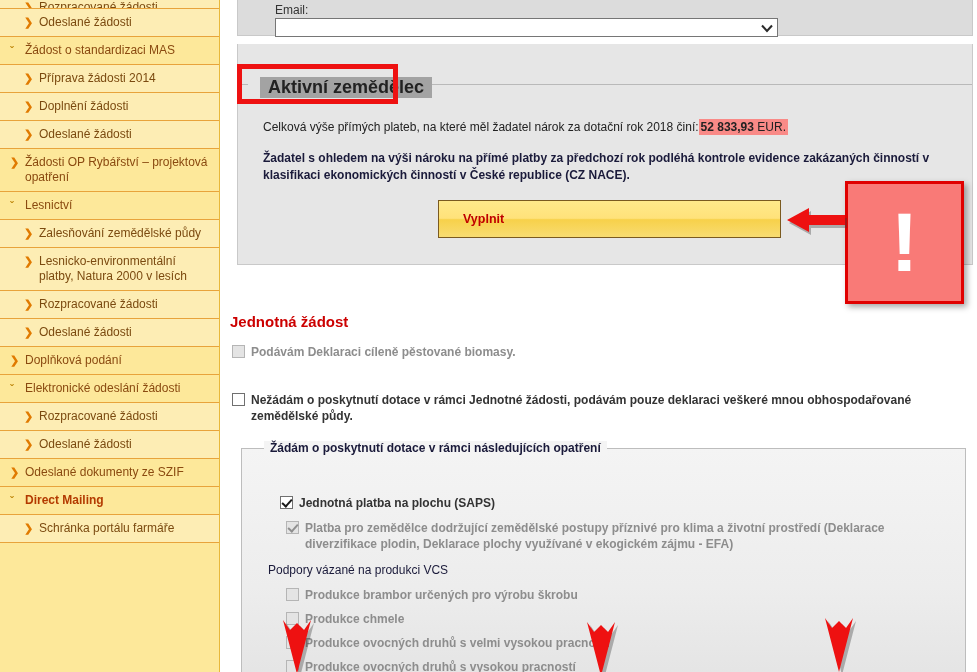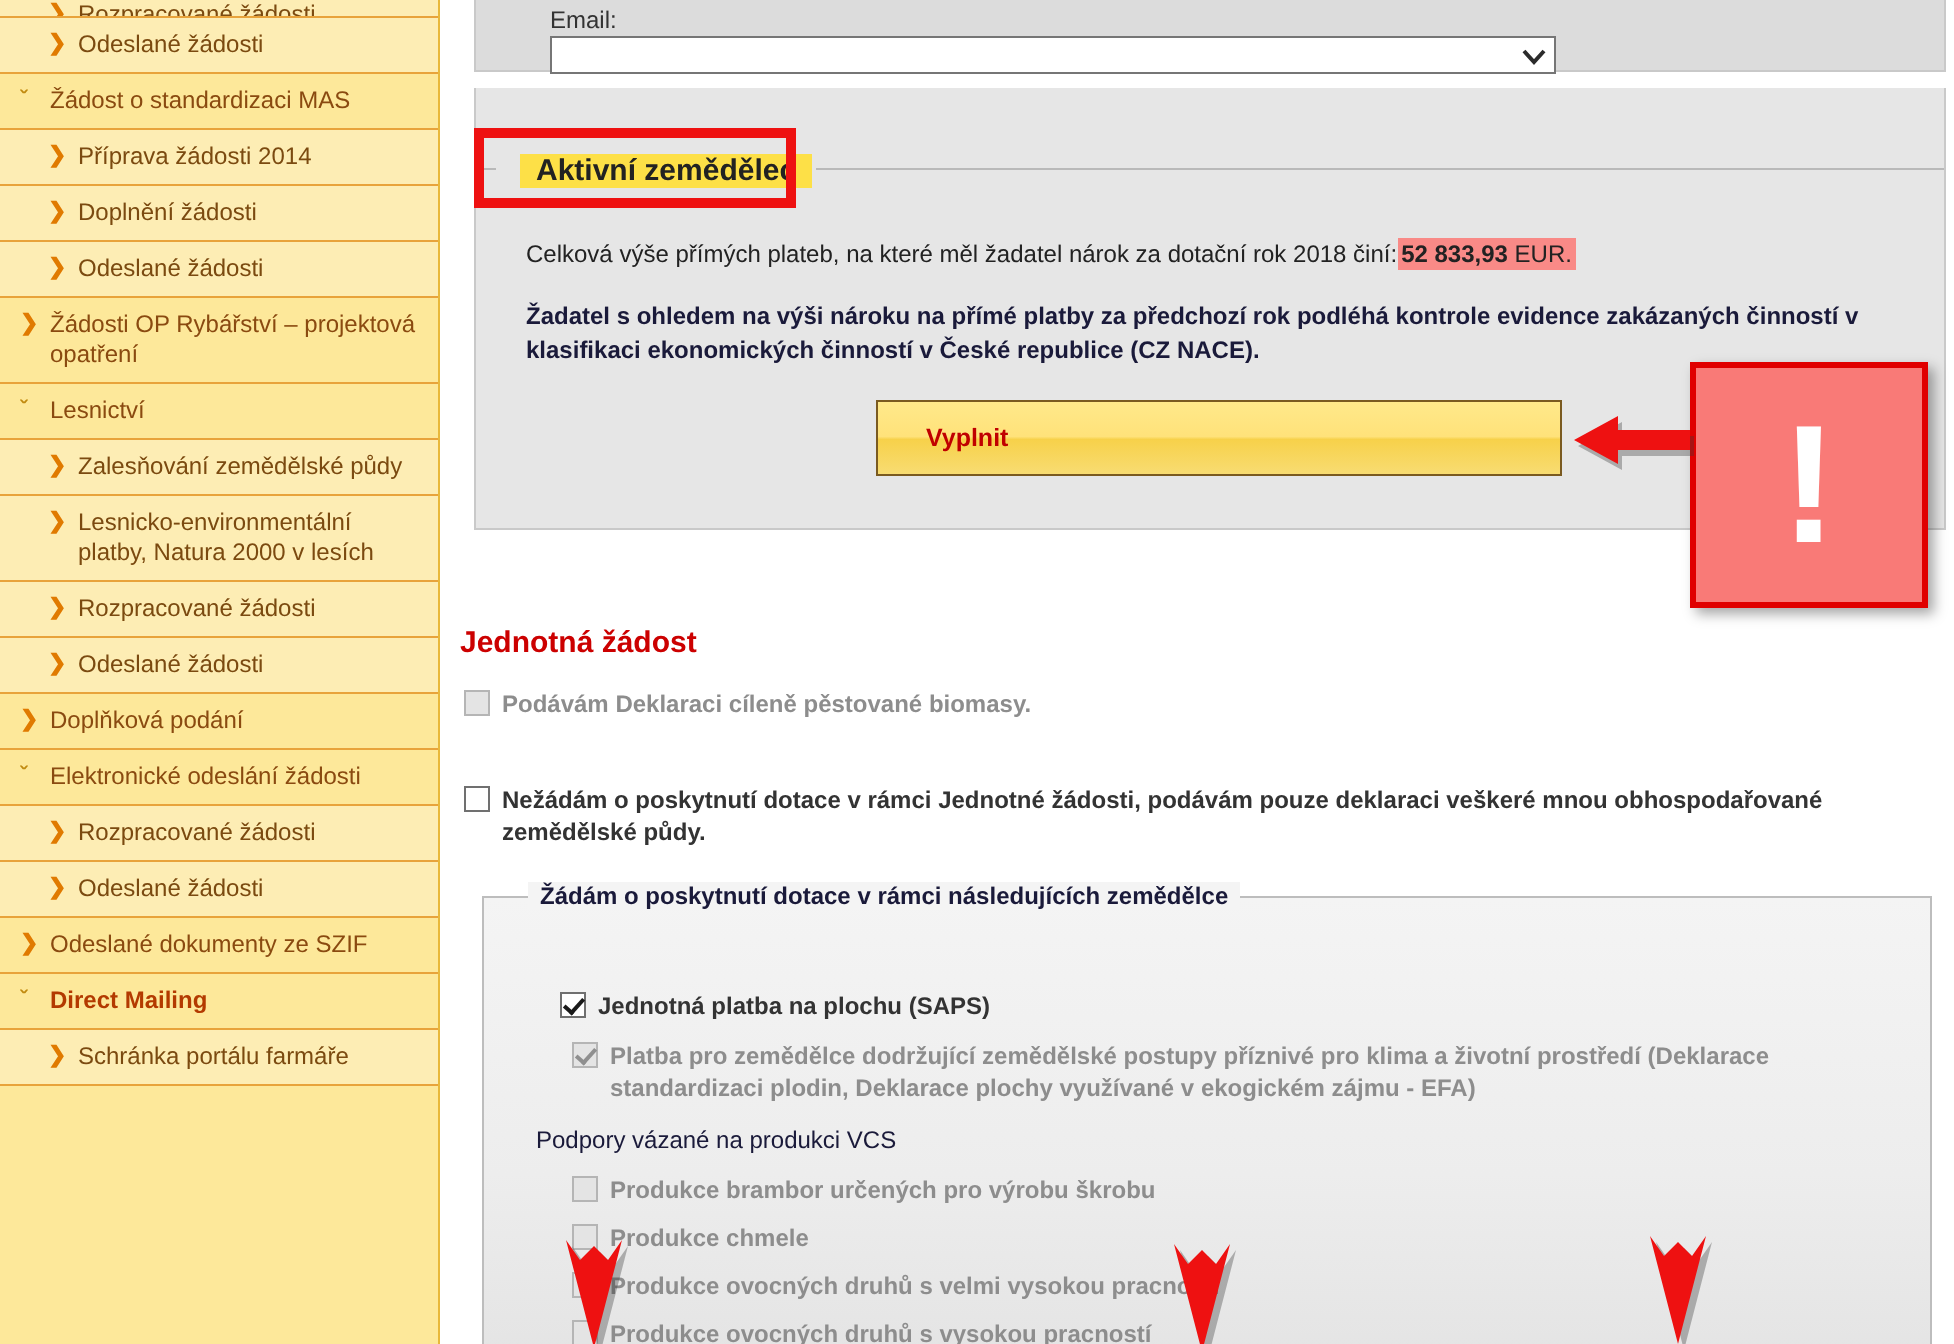--- a/index.html
+++ b/index.html
@@ -106,23 +106,23 @@
     border-top: none;
   }
   .fs1-inner {
     position: absolute;
     left: 0; top: 40px; right: 0; bottom: 0;
     border-top: 1px solid #b9b9b9;
   }
   .fs1-legend {
     position: absolute;
     left: 22px; top: 33px;
-    background: #fde047;
+    background: #a3a3a3;
     padding: 0 8px;
-    font-size: 15px;
+    font-size: 18px;
     font-weight: bold;
     color: #222;
     z-index: 3;
   }
   .fs1-legend-gap {
     position: absolute;
     left: 10px; top: 40px;
     width: 160px; height: 3px;
     background: #e6e6e6;
     z-index: 2;
@@ -392,30 +392,30 @@
       <span class="cb disabled"></span>
       <span class="cb-text dim">Podávám Deklaraci cíleně pěstované biomasy.</span>
     </div>
 
     <div class="cb-row" style="left:12px; top:392px;">
       <span class="cb"></span>
       <span class="cb-text">Nežádám o poskytnutí dotace v rámci Jednotné žádosti, podávám pouze deklaraci veškeré mnou obhospodařované zemědělské půdy.</span>
     </div>
 
     <div class="fs2">
-      <div class="fs2-legend">Žádám o poskytnutí dotace v rámci následujících zemědělce</div>
+      <div class="fs2-legend">Žádám o poskytnutí dotace v rámci následujících opatření</div>
 
       <div class="cb-row" style="left:38px; top:46px;">
         <span class="cb checked"></span>
         <span class="cb-text">Jednotná platba na plochu (SAPS)</span>
       </div>
 
       <div class="cb-row" style="left:44px; top:71px; width:660px;">
         <span class="cb checked disabled"></span>
-        <span class="cb-text dim">Platba pro zemědělce dodržující zemědělské postupy příznivé pro klima a životní prostředí (Deklarace standardizaci plodin, Deklarace plochy využívané v ekogickém zájmu - EFA)</span>
+        <span class="cb-text dim">Platba pro zemědělce dodržující zemědělské postupy příznivé pro klima a životní prostředí (Deklarace diverzifikace plodin, Deklarace plochy využívané v ekogickém zájmu - EFA)</span>
       </div>
 
       <div class="grp-title" style="top:114px;">Podpory vázané na produkci VCS</div>
 
       <div id="vcs-list">
           <div class="cb-row" style="left: 44px; top: 138px;">
             <span class="cb disabled"></span>
             <span class="cb-text dim">Produkce brambor určených pro výrobu škrobu</span>
           </div>
           <div class="cb-row" style="left: 44px; top: 162px;">

